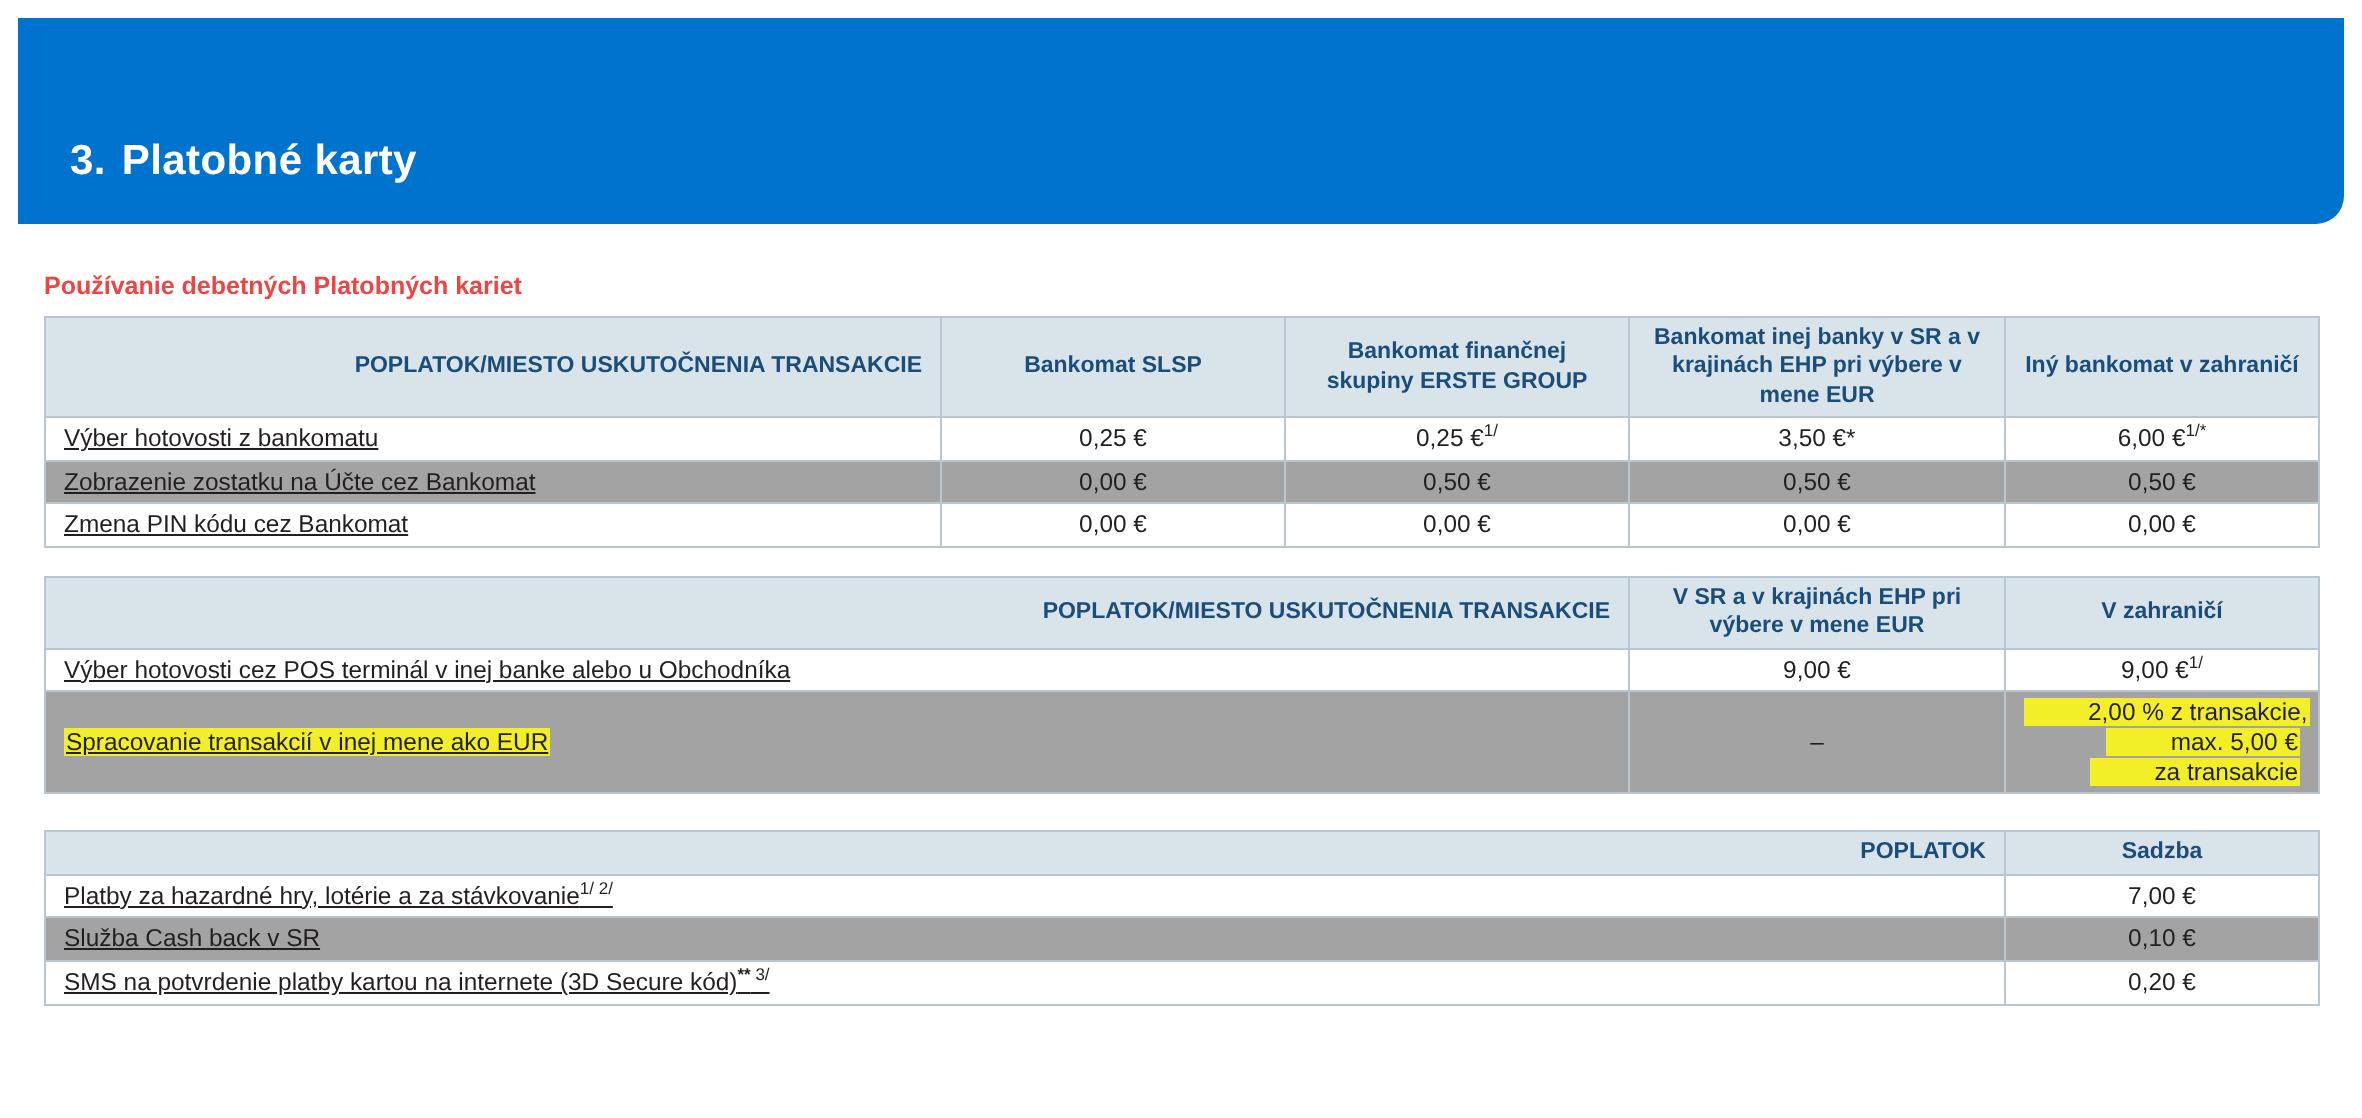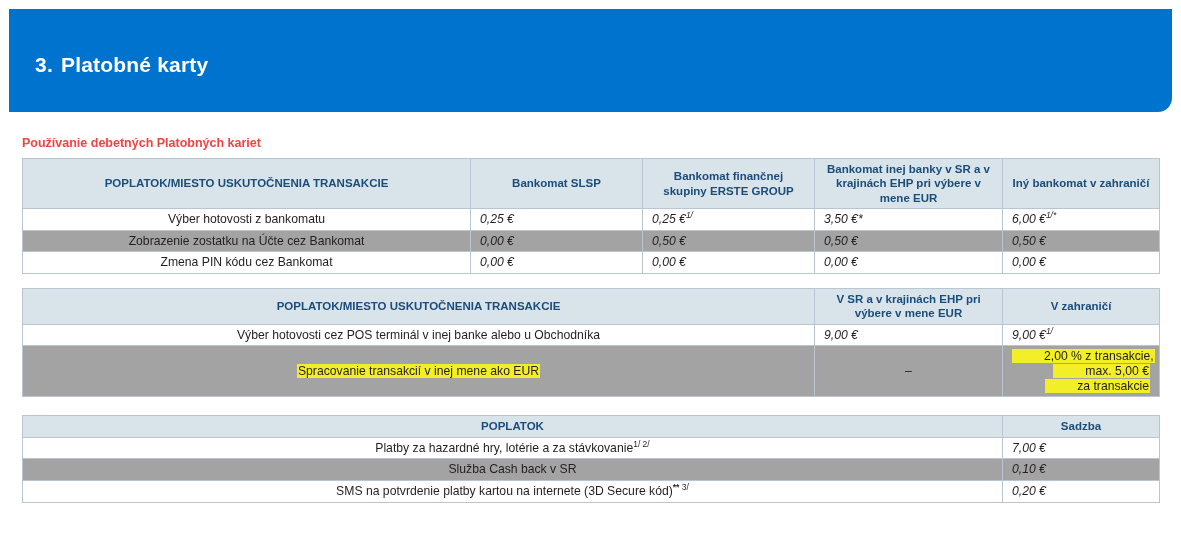--- a/index.html
+++ b/index.html
@@ -20,21 +20,21 @@
   .banner {
     position: relative;
     margin: 9px 9px 0 9px;
     height: 103px;
     background: #0073cf;
     border-radius: 0 0 14px 0;
   }
   .banner-title {
     position: absolute;
     left: 26px;
-    top: 44px;
+    top: 60px;
     font-size: 21px;
     font-weight: bold;
     color: #ffffff;
     letter-spacing: 0.2px;
   }
   .banner-title .num { margin-right: 8px; }
 
   
   .section-caption {
     margin: 24px 0 8px 22px;
@@ -59,31 +59,31 @@
     vertical-align: middle;
   }
   table.fee thead th {
     background: #d9e3ea;
     color: #1b4d7a;
     font-size: 11.5px;
     font-weight: bold;
     line-height: 1.25;
     border-bottom: 1px solid #b9c6d2;
   }
-  .th-left { text-align: center; }
+  .th-left { text-align: right; }
   .th-center { text-align: center; }
   .th-right { text-align: center; }
 
   table.fee tbody td {
     font-size: 12.2px;
     height: 21px;
     line-height: 1.2;
   }
-  .cell-desc { text-align: center; }
-  .cell-num { text-align: left; white-space: nowrap; font-style: italic; }
+  .cell-desc { text-align: left; text-decoration: underline; }
+  .cell-num { text-align: center; white-space: nowrap; }
   .row-alt td { background: #a3a3a3; }
   .row-plain td { background: #ffffff; }
 
   sup { font-size: 8.5px; vertical-align: super; line-height: 0; }
 
   .hl {
     background: #f2ef28;
     padding: 0 1px;
   }
 

